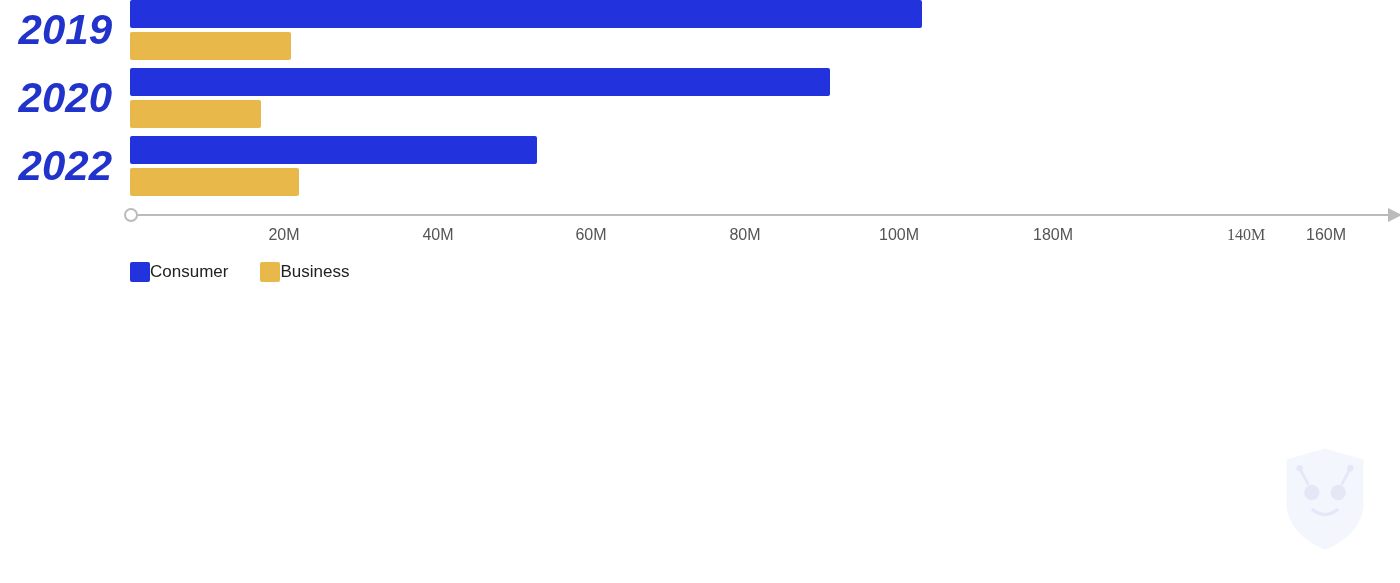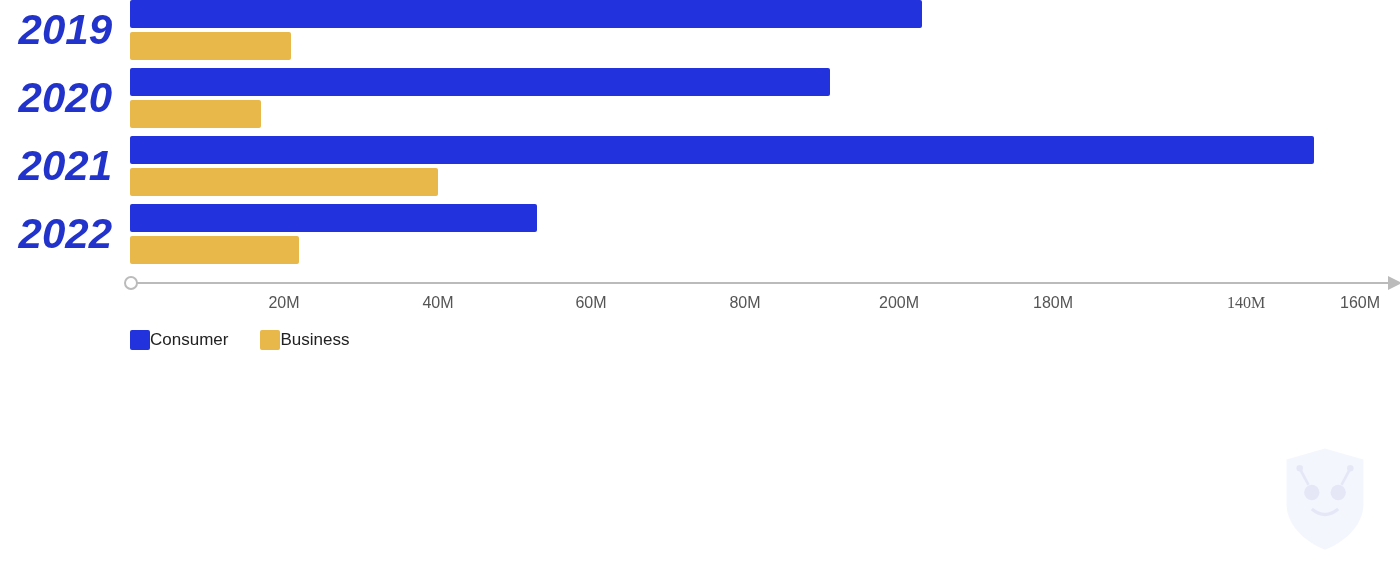--- a/index.html
+++ b/index.html
@@ -169,48 +169,41 @@
         </div>
       </div>
       <div class="year-group">
         <div class="year-label">2020</div>
         <div class="bars-group">
           <div class="bar bar-consumer" style="width: 700px;"></div>
           <div class="bar bar-business" style="width: 131px;"></div>
         </div>
       </div>
       <div class="year-group">
-        <div class="year-label">2021</div>
-        <div class="bars-group">
-          <div class="bar bar-consumer" style="width: 1184px;"></div>
-          <div class="bar bar-business" style="width: 308px;"></div>
-        </div>
-      </div>
-      <div class="year-group">
         <div class="year-label">2022</div>
         <div class="bars-group">
           <div class="bar bar-consumer" style="width: 407px;"></div>
           <div class="bar bar-business" style="width: 169px;"></div>
         </div>
       </div>
     </div>
 
   <div class="x-axis-container" id="x-axis-container">
     <div class="x-axis-line"></div>
     <div class="x-axis-circle"></div>
     <div class="x-axis-arrow"></div>
     <div class="x-axis-ticks" id="x-axis-ticks">
         <div class="tick" style="left: 154px;">20M</div>
         <div class="tick" style="left: 308px;">40M</div>
         <div class="tick" style="left: 461px;">60M</div>
         <div class="tick" style="left: 615px;">80M</div>
-        <div class="tick" style="left: 769px;">200M</div>
+        <div class="tick" style="left: 769px;">100M</div>
         <div class="tick" style="left: 923px;">180M</div>
         <div class="tick" style="left: 1116px; font-family: Liberation Serif, serif;">140M</div>
-        <div class="tick" style="left: 1230px;">160M</div>
+        <div class="tick" style="left: 1196px;">160M</div>
       </div>
   </div>
 
   <div class="legend" id="legend-container">
       <div class="legend-item">
         <div class="legend-swatch" style="background-color: rgb(34, 51, 221);"></div>
         <span class="legend-label">Consumer</span>
       </div>
       <div class="legend-item">
         <div class="legend-swatch" style="background-color: rgb(232, 184, 75);"></div>

